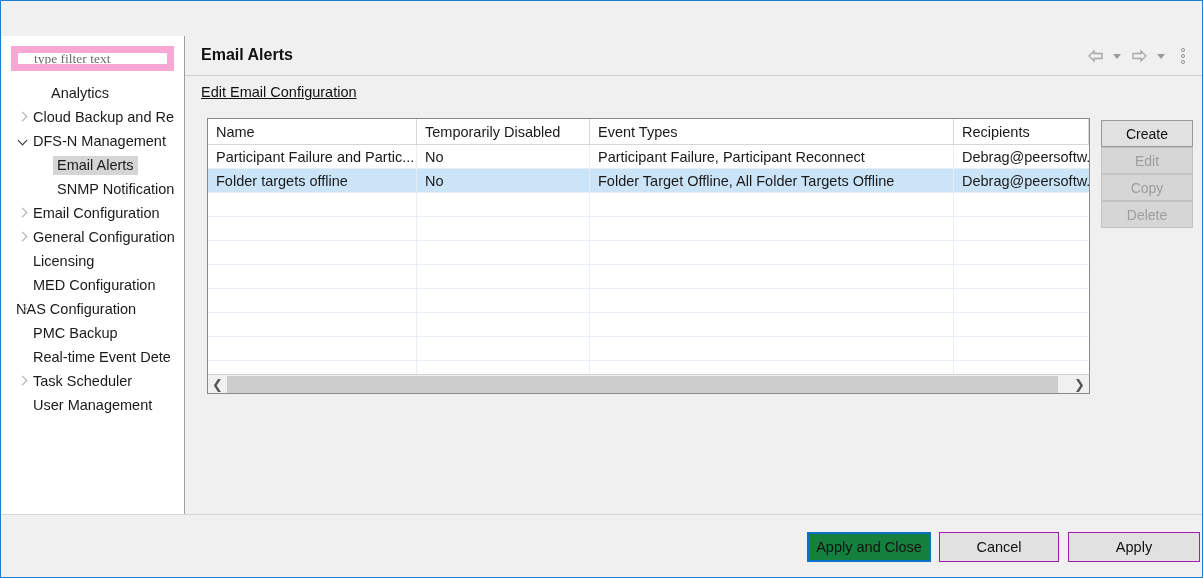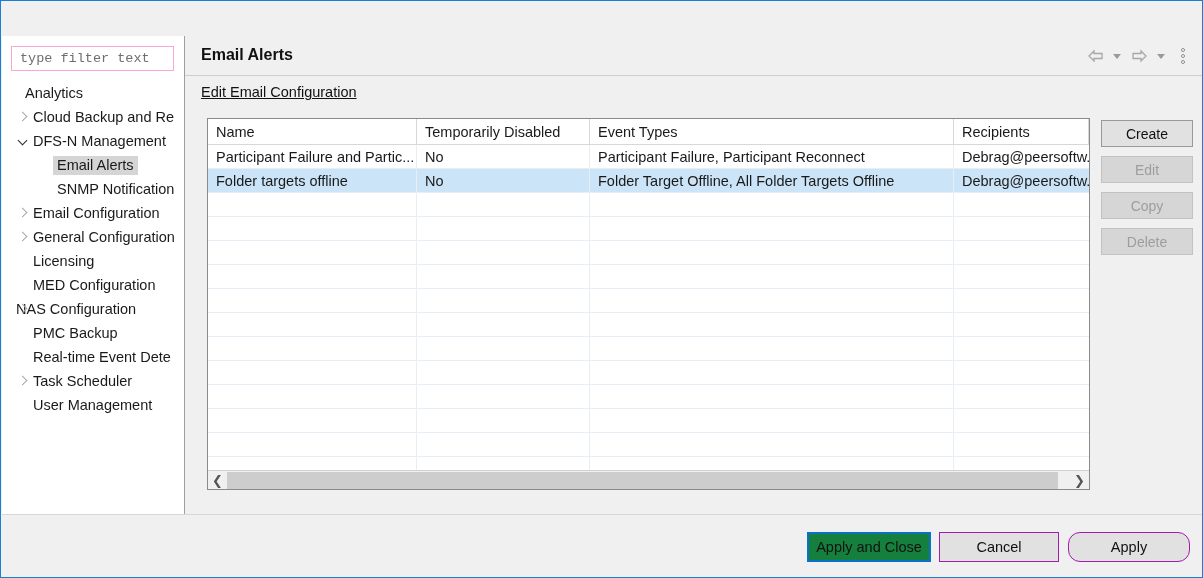--- a/index.html
+++ b/index.html
@@ -62,26 +62,26 @@
 
   
   #leftpanel {
     position: absolute; left: 1px; top: 35px;
     width: 182px; height: 478px;
     background: #ffffff;
   }
   #filter-input {
     position: absolute; left: 9px; top: 10px;
     width: 163px; height: 25px;
-    border: 1px solid #f9a8d4;
+    border: 7px solid #f9a8d4;
     background: #ffffff;
-    font-family: Liberation Mono, monospace;
+    font-family: Liberation Serif, serif;
     font-size: 13.5px;
     color: #1a1a1a;
-    padding: 0 8px;
+    padding: 0 16px;
     outline: none;
   }
   #filter-input::placeholder { color: #6e6e6e; opacity: 1; }
 
   #tree {
     position: absolute; left: 0; top: 45px;
     width: 182px; height: 388px;
     overflow: hidden;
   }
   .tree-row {
@@ -195,21 +195,21 @@
     position: absolute; left: 16px; top: 48px;
     font-size: 14.5px;
     color: #111;
     text-decoration: underline;
     cursor: pointer;
   }
 
   
   #table-wrap {
     position: absolute; left: 22px; top: 82px;
-    width: 883px; height: 372px;
+    width: 883px; height: 276px;
     border: 1px solid #8a8a8a;
     background: #ffffff;
     overflow: hidden;
   }
   .t-row {
     position: relative;
     height: 24px;
     display: flex;
     border-bottom: 1px solid #e8eef5;
     white-space: nowrap;
@@ -249,21 +249,21 @@
     width: 19px; height: 18px;
     display: flex; align-items: center; justify-content: center;
     color: #555; font-size: 13px;
     font-family: "DejaVu Sans", sans-serif;
   }
 
   
   #side-buttons {
     position: absolute; left: 916px; top: 84px;
     width: 92px;
-    display: flex; flex-direction: column; gap: 9px;
+    display: flex; flex-direction: column; 
   }
   .side-btn {
     width: 92px; height: 27px;
     font-family: "Liberation Sans", sans-serif;
     font-size: 14px;
     background: #e1e1e1;
     border: 1px solid #adadad;
     color: #111;
     cursor: default;
     padding: 0;
@@ -288,34 +288,34 @@
     color: #111;
     cursor: default;
     padding: 0;
   }
   #btn-apply-close {
     left: 805px; width: 124px;
     border: 2px solid #0a70c8;
     background: #15803d;
   }
   #btn-cancel { left: 937px; width: 120px; }
-  #btn-apply  { left: 1066px; width: 122px; border-radius: 12px; }
+  #btn-apply  { left: 1066px; width: 132px; }
 </style>
 </head>
 <body>
 
 <div id="window">
 
 
   <div id="leftpanel">
     <input id="filter-input" type="text" placeholder="type filter text" style="">
 
     <div id="tree">
         <div class="tree-row">
-          <span class="tree-label" style="margin-left: 23px;">Analytics</span>
+          <span class="tree-label" style="margin-left: 49px;">Analytics</span>
         </div>
         <div class="tree-row">
           <span class="tw-chev" style="left: 12px;">
             <span class="chev-right-thin"></span>
           </span>
           <span class="tree-label" style="margin-left: 31px;">Cloud Backup and Re</span>
         </div>
         <div class="tree-row">
           <span class="tw-chev" style="left: 12px;">
             <span class="chev-down-thin"></span>

